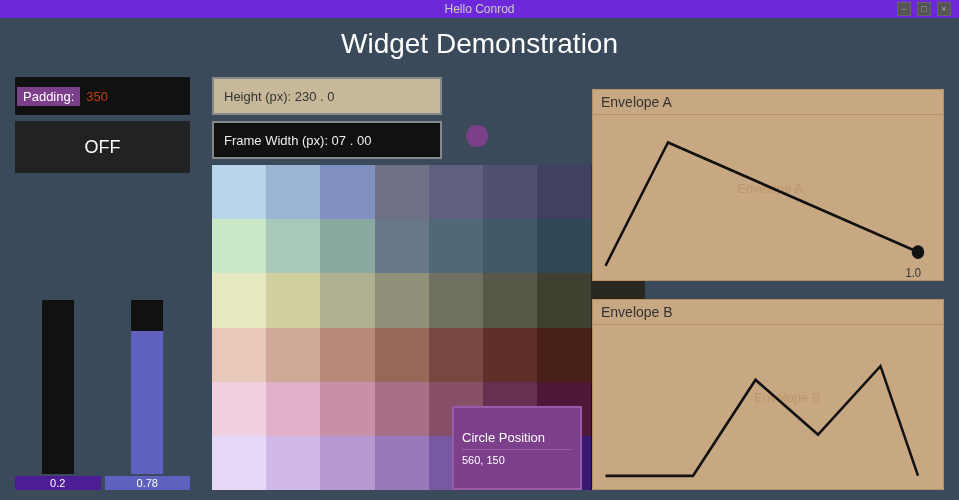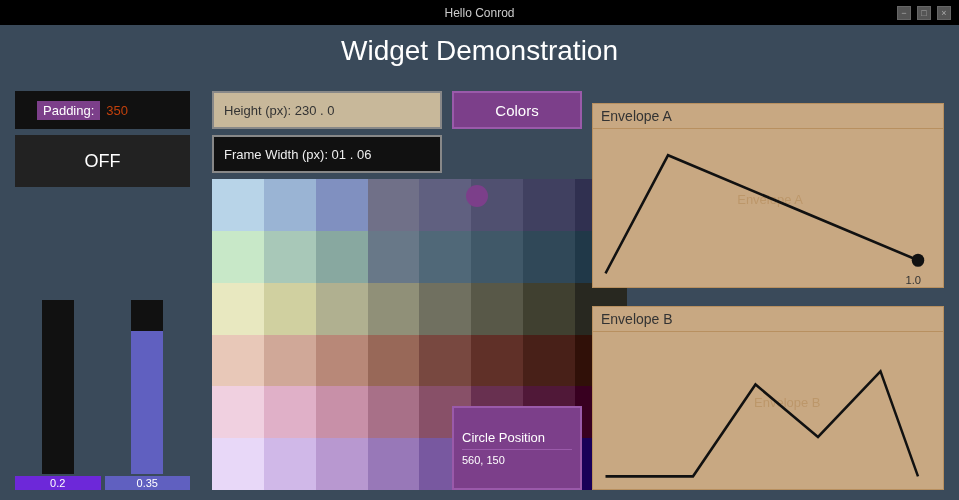--- a/index.html
+++ b/index.html
@@ -6,22 +6,22 @@
     body {
       background: #3a4a5a;
       font-family: sans-serif;
       width: 959px;
       height: 500px;
       overflow: hidden;
       display: flex;
       flex-direction: column;
     }
     .title-bar {
-      background: #000000;
-      height: 25px;
+      background: #6d28d9;
+      height: 18px;
       display: flex;
       align-items: center;
       justify-content: center;
       position: relative;
       flex-shrink: 0;
     }
     .title-bar-title {
       color: #ccc;
       font-size: 12px;
     }
@@ -49,41 +49,41 @@
       padding: 10px 15px;
       display: flex;
       flex-direction: column;
       gap: 8px;
     }
     .page-title {
       text-align: center;
       color: white;
       font-size: 28px;
       font-weight: 300;
-      margin-bottom: 16px;
+      margin-bottom: 9px;
     }
     .widgets-row {
       display: flex;
       flex: 1;
       gap: 10px;
     }
     
     .col1 {
       display: flex;
       flex-direction: column;
       gap: 6px;
       width: 175px;
       flex-shrink: 0;
     }
     .padding-widget {
       background: #111;
       display: flex;
       align-items: center;
       height: 38px;
-      padding: 0 22px;
+      padding: 0 2px;
     }
     .padding-label {
       background: #7c3f8a;
       color: white;
       font-size: 13px;
       padding: 2px 6px;
       margin-right: 6px;
       white-space: nowrap;
     }
     .padding-value {
@@ -289,37 +289,37 @@
       <div class="padding-widget">
         <span class="padding-label">Padding:</span>
         <span class="padding-value">350</span>
       </div>
       <button class="off-button">OFF</button>
       <div class="sliders-row">
         <div class="slider-col">
           <div class="slider-track">
             <div class="slider-fill" style="height:82%;background:#111;"></div>
           </div>
-          <div class="slider-value-badge" style="background:#6d28d9;">0.2</div>
+          <div class="slider-value-badge" style="background:#4c1d95;">0.2</div>
         </div>
         <div class="slider-col">
           <div class="slider-track">
             <div class="slider-fill" style="height:82%;background:#6060c0;"></div>
           </div>
-          <div class="slider-value-badge" style="background:#6060c0;">0.35</div>
+          <div class="slider-value-badge" style="background:#6060c0;">0.78</div>
         </div>
       </div>
     </div>
 
     <div class="col2">
       <div class="input-field">
         <span>Height (px):  230 . 0</span>
       </div>
       <div class="input-field-dark">
-        <span>Frame Width (px):  01 . 06</span>
+        <span>Frame Width (px):  07 . 00</span>
       </div>
       <div class="color-grid" id="color-grid">
           <div class="color-cell" style="background: rgb(184, 212, 232);"></div>
           <div class="color-cell" style="background: rgb(154, 180, 212);"></div>
           <div class="color-cell" style="background: rgb(128, 144, 192);"></div>
           <div class="color-cell" style="background: rgb(112, 112, 136);"></div>
           <div class="color-cell" style="background: rgb(96, 96, 128);"></div>
           <div class="color-cell" style="background: rgb(80, 80, 112);"></div>
           <div class="color-cell" style="background: rgb(64, 64, 96);"></div>
           <div class="color-cell" style="background: rgb(48, 48, 80);"></div>
@@ -360,21 +360,20 @@
           <div class="color-cell" style="background: rgb(184, 152, 208);"></div>
           <div class="color-cell" style="background: rgb(152, 120, 184);"></div>
           <div class="color-cell" style="background: rgb(120, 88, 160);"></div>
           <div class="color-cell" style="background: rgb(88, 56, 136);"></div>
           <div class="color-cell" style="background: rgb(56, 24, 112);"></div>
           <div class="color-cell" style="background: rgb(24, 0, 88);"></div>
         </div>
     </div>
 
     <div class="col3">
-      <button class="colors-button">Colors</button>
       <div class="circle-container">
         <div class="circle-dot"></div>
         <div class="circle-position-box">
           <div class="circle-position-label">Circle Position</div>
           <div class="circle-position-value">560, 150</div>
         </div>
       </div>
     </div>
 
     <div class="col4">

